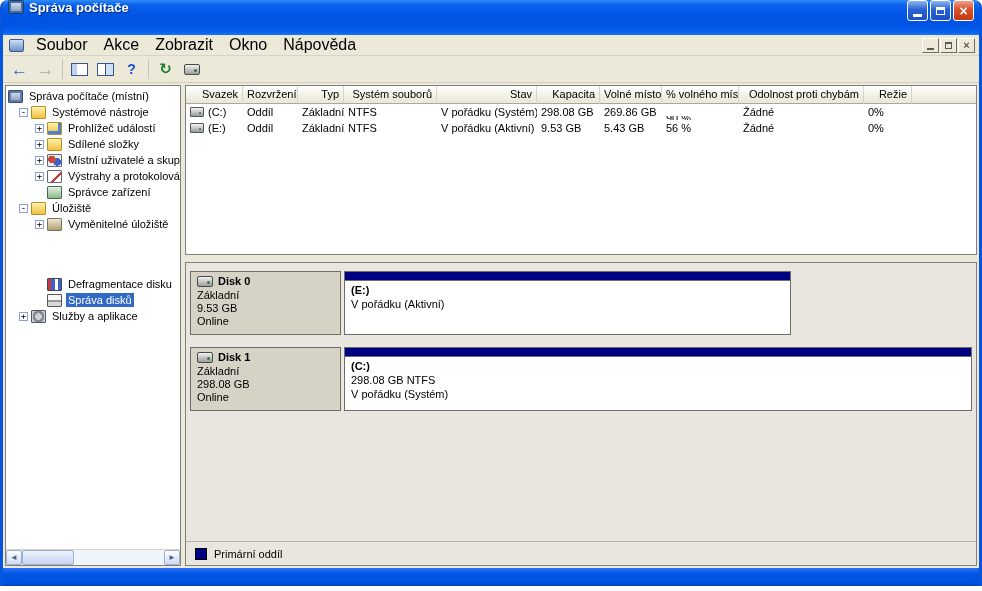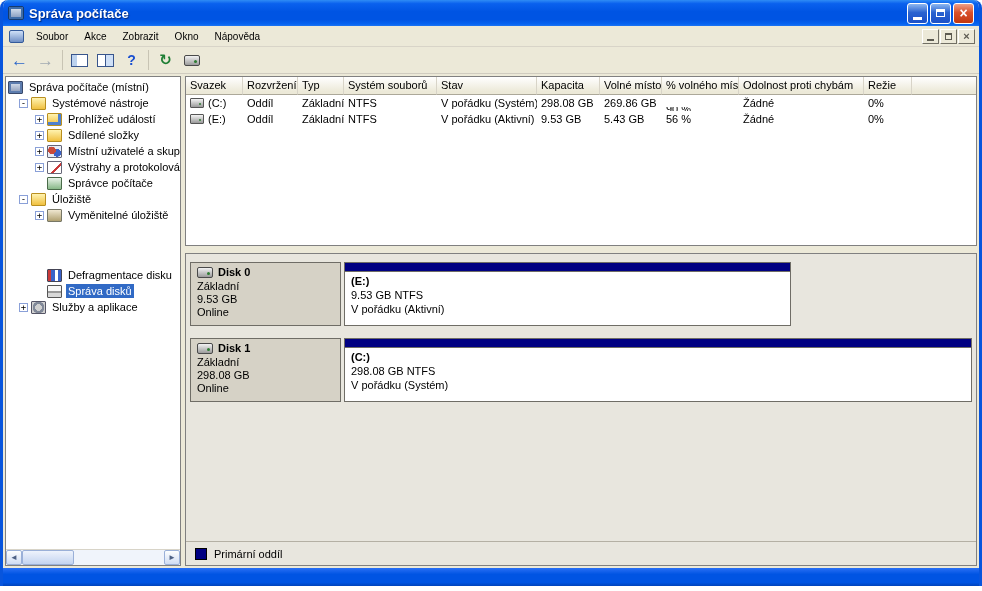--- a/index.html
+++ b/index.html
@@ -1,38 +1,38 @@
 <!DOCTYPE html>
 <html><head>
 <meta charset="utf-8">
 <style>
   *{margin:0;padding:0;box-sizing:border-box;font-family:"Liberation Sans","DejaVu Sans",sans-serif;}
   html,body{width:982px;height:591px;background:#fff;overflow:hidden;}
   .window{position:absolute;left:0;top:0;width:982px;height:586px;display:flex;flex-direction:column;
     background:#ece9d8;border-left:3px solid #0855dd;border-right:3px solid #0855dd;
     border-radius:8px 8px 0 0;overflow:hidden;}
   
-  .titlebar{height:26px;flex:none;display:flex;align-items:center;padding:0 5px;
+  .titlebar{height:35px;flex:none;display:flex;align-items:flex-start;padding:0 5px;
     background:linear-gradient(180deg,#2f8cf5 0%,#0a61ee 14%,#0054e3 45%,#0054e3 75%,#0663f0 92%,#1b74f3 100%);}
   .title-icon{width:16px;height:14px;margin-right:5px;flex:none;border:1px solid #163a6b;border-radius:2px;
     background:linear-gradient(#dfe9f5,#7d93b8);box-shadow:inset 0 0 0 2px #3e6ca8;}
   .title-text{color:#fff;font-weight:bold;font-size:13px;flex:1;text-shadow:1px 1px 1px #00297a;white-space:nowrap;}
   .tbtn{width:21px;height:21px;margin-left:2px;flex:none;border-radius:3px;border:1px solid #fff;
     display:flex;align-items:center;justify-content:center;color:#fff;cursor:default;}
   .tbtn.blue{background:linear-gradient(#8db7f0,#2a63d0 45%,#1c50c8);}
   .tbtn.red{background:linear-gradient(#f0a088,#d9502a 45%,#c33810);}
   .g-min{width:9px;height:3px;background:#fff;margin-top:10px;}
   .g-max{width:9px;height:8px;border:1px solid #fff;border-top:3px solid #fff;}
   .g-close{font-size:14px;font-weight:bold;line-height:14px;}
   
   .menubar{height:21px;flex:none;display:flex;align-items:center;background:#ece9d8;
     border-bottom:1px solid #d8d4c8;padding:0 2px;}
   .menu-sysicon{width:15px;height:13px;margin:0 4px;flex:none;border:1px solid #335a9a;border-radius:2px;
     background:linear-gradient(#cfe0f7,#6f8fc5);}
-  .menu-item{font-size:10px;padding:14px 8px;}
+  .menu-item{font-size:16px;padding:14px 8px;}
   .mdi{margin-left:auto;display:flex;gap:1px;padding-right:2px;}
   .mdi-btn{width:17px;height:15px;background:#ece9d8;border:1px solid;border-color:#fff #716f64 #716f64 #fff;
     display:flex;align-items:center;justify-content:center;color:#5c5a50;}
   .gm-min{width:7px;height:2px;background:#5c5a50;margin-top:8px;}
   .gm-rest{width:7px;height:7px;border:1px solid #5c5a50;border-top:2px solid #5c5a50;}
   .gm-close{font-size:11px;font-weight:bold;line-height:11px;}
   
   .toolbar{height:27px;flex:none;display:flex;align-items:center;background:#ece9d8;
     border-bottom:1px solid #d0ccc0;padding:1px 4px;gap:1px;}
   .tool-btn{width:25px;height:23px;display:flex;align-items:center;justify-content:center;border:1px solid transparent;}
@@ -67,21 +67,21 @@
   .ti-disk-management{background:linear-gradient(#f8f8f8 0 45%,#9a9a9a 45% 60%,#d8d8d8 60%);border:1px solid #555;}
   .ti-services{background:radial-gradient(circle,#d0d0d0 38%,#808898 39% 68%,#d0d0d0 69%);border:1px solid #556;}
   .hscroll{height:16px;flex:none;display:flex;background:#f0f4fb;border-top:1px solid #d8d4c8;}
   .sb-btn{width:16px;height:15px;flex:none;background:linear-gradient(#fdfefe,#cfdcf3);border:1px solid #9ab0d8;border-radius:2px;
     color:#4d6185;font-size:8px;display:flex;align-items:center;justify-content:center;}
   .sb-track{flex:1;display:flex;background:#f0f4fb;}
   .sb-thumb{width:52px;background:linear-gradient(#eef3fc,#c4d4f0);border:1px solid #9ab0d8;border-radius:2px;}
   .splitter{width:4px;flex:none;}
   
   .content{flex:1;display:flex;flex-direction:column;min-width:0;}
-  .volume-list{height:170px;flex:none;background:#fff;border:1px solid #808080;overflow:hidden;display:flex;flex-direction:column;}
+  .volume-list{height:170px;flex:none;background:#fff;border:1px solid #808080;overflow:hidden;display:flex;flex-direction:column;text-align:right;}
   .vl-header{display:flex;height:18px;flex:none;}
   .vl-hcell{background:linear-gradient(#ffffff,#ece9d8 85%);border-right:1px solid #d8d4c8;border-bottom:1px solid #aca899;
     font-size:11px;padding:2px 4px;white-space:nowrap;overflow:hidden;flex:none;}
   .vl-hcell.fill{flex:1;border-right:none;}
   .vl-row{display:flex;height:16px;flex:none;}
   .vl-cell{font-size:11px;padding:1px 4px;white-space:nowrap;overflow:hidden;display:flex;align-items:center;gap:4px;flex:none;}
   .drive-icon{width:14px;height:10px;flex:none;border:1px solid #555;border-radius:1px;background:linear-gradient(#f4f4f4,#9a9a9a);position:relative;}
   .drive-icon::after{content:"";position:absolute;right:2px;bottom:2px;width:2px;height:2px;background:#2e7d32;border-radius:50%;}
   .csplit{height:7px;flex:none;}
   
@@ -198,21 +198,21 @@
             <span class="tlabel">Místní uživatelé a skupiny</span>
           </div>
           <div class="tree-item" style="padding-left: 29px;">
             <span class="expander">+</span>
             <span class="ti ti-performance"></span>
             <span class="tlabel">Výstrahy a protokolování výk</span>
           </div>
           <div class="tree-item" style="padding-left: 29px;">
             <span class="expander empty"></span>
             <span class="ti ti-device-manager"></span>
-            <span class="tlabel">Správce počítače</span>
+            <span class="tlabel">Správce zařízení</span>
           </div>
           <div class="tree-item" style="padding-left: 13px;">
             <span class="expander">-</span>
             <span class="ti ti-storage"></span>
             <span class="tlabel">Úložiště</span>
           </div>
           <div class="tree-item" style="padding-left: 29px;">
             <span class="expander">+</span>
             <span class="ti ti-removable-storage"></span>
             <span class="tlabel">Vyměnitelné úložiště</span>
@@ -338,21 +338,20 @@
                   <span>Disk 0</span>
                 </div>
                 <div>Základní</div>
                 <div>9.53 GB</div>
                 <div>Online</div>
               </div>
               <div class="part" style="width: 447px;">
                 <div class="part-band" style="background: rgb(0, 0, 130);"></div>
                 <div class="part-body">
                   <div class="part-label">(E:)</div>
-                  <div>9.53 GB NTFS</div>
                   <div>V pořádku (Aktivní)</div>
                 </div>
               </div>
             </div>
             <div class="disk-row">
               <div class="disk-info">
                 <div class="disk-title">
                   <span class="hd-glyph"></span>
                   <span>Disk 1</span>
                 </div>

